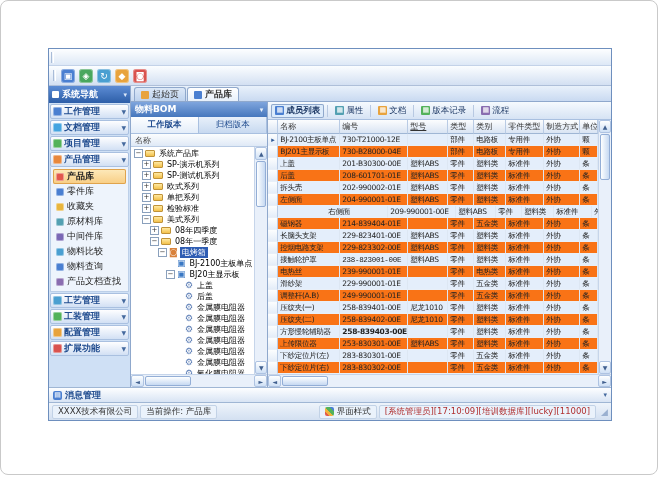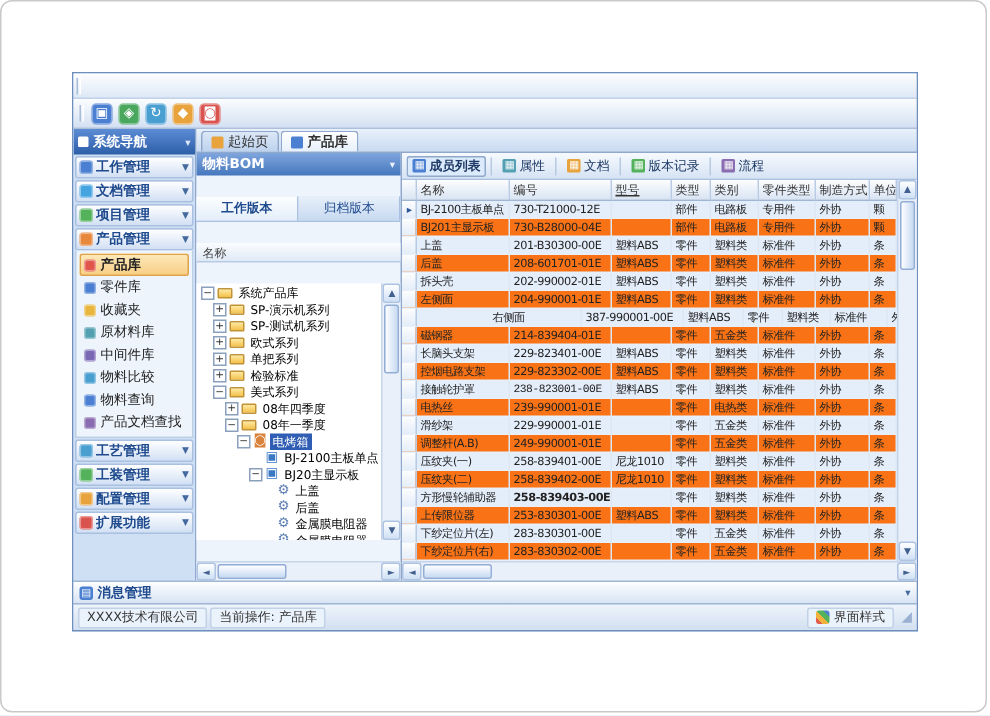--- a/index.html
+++ b/index.html
@@ -35,21 +35,21 @@
 
   
   .content { flex: 1; display: flex; flex-direction: column; min-width: 0; min-height: 0; }
   .doctabs { flex: 0 0 16px; display: flex; align-items: flex-end; background: linear-gradient(#e9f1fb,#c9daf1); border-bottom: 1px solid #8fa8cc; padding-left: 3px; }
   .doctab { height: 14px; display: flex; align-items: center; padding: 0 6px; margin-right: 1px; font-size: 9px; border: 1px solid #8fa8cc; border-bottom: none; border-radius: 3px 3px 0 0; background: linear-gradient(#dce8f7,#bdd2ee); color: #333; white-space: nowrap; }
   .doctab.active { background: linear-gradient(#ffffff,#e7f0fb); font-weight: bold; }
   .dt-ic { width: 8px; height: 8px; margin-right: 3px; border-radius: 1px; flex: 0 0 8px; }
   .content-body { flex: 1; display: flex; min-height: 0; }
 
   
-  .bom { flex: 0 0 136px; display: flex; flex-direction: column; border-right: 1px solid #8fa8cc; background: #eef4fc; min-height: 0; gap: 14px; }
+  .bom { flex: 0 0 136px; display: flex; flex-direction: column; border-right: 1px solid #8fa8cc; background: #eef4fc; min-height: 0; }
   .bom-header { flex: 0 0 15px; display: flex; align-items: center; padding: 0 4px; background: linear-gradient(#7fa5dd,#4677bd); color: #fff; font-size: 9px; font-weight: bold; }
   .bom-header .px { margin-left: auto; font-size: 7px; color: #e8f1fc; }
   .bom-tabs { flex: 0 0 17px; display: flex; background: #d4e2f4; border-bottom: 1px solid #a9c0e0; }
   .bom-tab { flex: 1; display: flex; align-items: center; justify-content: center; font-size: 8.5px; color: #1f4b8e; border-right: 1px solid #a9c0e0; background: linear-gradient(#e8f0fa,#c7d9f0); white-space: nowrap; }
   .bom-tab.active { background: linear-gradient(#fdfeff,#e3edf9); font-weight: bold; }
   .tree-head { flex: 0 0 13px; display: flex; align-items: center; padding: 0 4px; background: linear-gradient(#fbfdfe,#dfe9f6); border-bottom: 1px solid #b9cbe4; font-size: 8px; color: #444; }
   .bom-body { flex: 1; display: flex; min-height: 0; }
   .tree { flex: 1; background: #fff; overflow: hidden; padding-top: 1px; min-width: 0; }
   .tnode { height: 11px; display: flex; align-items: center; font-size: 8px; white-space: nowrap; cursor: default; }
   .texp { width: 9px; height: 9px; flex: 0 0 9px; border: 1px solid #8aa0bc; background: #fff; color: #333; font-size: 7px; line-height: 7px; text-align: center; margin-right: 2px; }
@@ -457,21 +457,21 @@
                       <div class="td" style="width: 40px;">塑料ABS</div>
                       <div class="td" style="width: 26px;">零件</div>
                       <div class="td" style="width: 32px;">塑料类</div>
                       <div class="td" style="width: 38px;">标准件</div>
                       <div class="td" style="width: 36px;">外协</div>
                       <div class="td" style="width: 18px;">条</div>
                     </div>
                     <div class="trow alt">
                       <div class="td marker" style="width: 10px;"></div>
                       <div class="td" style="width: 62px; margin-left: 48px;">右侧面</div>
-                      <div class="td" style="width: 68px;">387-990001-00E</div>
+                      <div class="td" style="width: 68px;">209-990001-00E</div>
                       <div class="td" style="width: 40px;">塑料ABS</div>
                       <div class="td" style="width: 26px;">零件</div>
                       <div class="td" style="width: 32px;">塑料类</div>
                       <div class="td" style="width: 38px;">标准件</div>
                       <div class="td" style="width: 36px;">外协</div>
                       <div class="td" style="width: 18px;">条</div>
                     </div>
                     <div class="trow">
                       <div class="td marker" style="width: 10px;"></div>
                       <div class="td" style="width: 62px;">磁钢器</div>
@@ -643,17 +643,18 @@
     </div>
 
     <div class="statusbar">
       <div class="st-cell">XXXX技术有限公司</div>
       <div class="st-cell">当前操作: 产品库</div>
       <div class="st-spacer"></div>
       <div class="st-cell">
         <span class="st-ic"></span>
         <span>界面样式</span>
       </div>
+      <div class="st-cell session">[系统管理员][17:10:09][培训数据库][lucky][11000]</div>
       <span class="resize-grip">◢</span>
     </div>
 
   </div>
 </div>
 
 </body></html>

